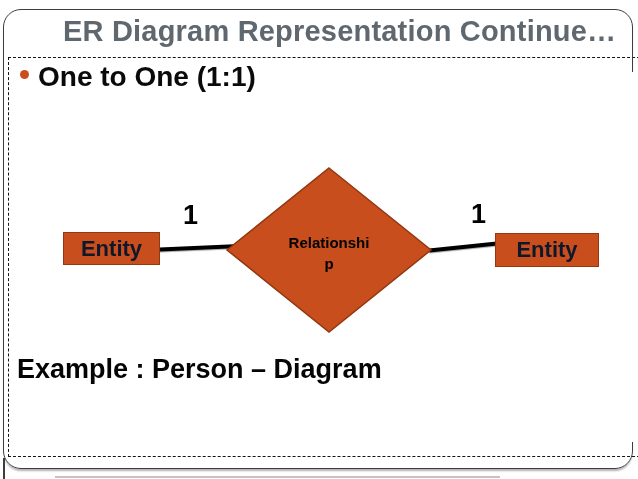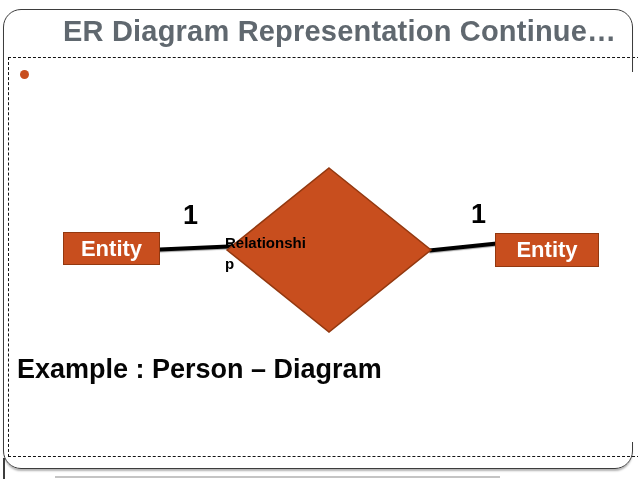--- a/index.html
+++ b/index.html
@@ -93,41 +93,42 @@
   }
   .entity-box {
     position: absolute;
     background: var(--accent, #c84e1e);
     border: 1px solid var(--accent-border, #93380f);
     display: flex;
     align-items: center;
     justify-content: center;
     font-size: 22px;
     font-weight: 700;
-    color: #ffffff;
+    color: #0f172a;
   }
   .entity-left  { left: 63px;  top: 232px; width: 95px;  height: 31px; }
   .entity-right { left: 495px; top: 233px; width: 102px; height: 32px; }
   .diamond-svg {
     position: absolute;
     left: 225px;
     top: 166px;
     width: 208px;
     height: 168px;
   }
   .diamond-shape {
     fill: var(--accent, #c84e1e);
     stroke: var(--accent-border, #93380f);
     stroke-width: 1.5;
   }
   .relationship-label {
     position: absolute;
     left: 225px;
     top: 232px;
     width: 208px;
+    text-align: center;
     font-size: 15px;
     line-height: 21px;
     font-weight: 700;
     color: #000000;
   }
   .connector {
     position: absolute;
     height: 3.5px;
     background: #000000;
     box-shadow: 0 1px 1px rgba(0,0,0,0.35);
@@ -159,20 +160,21 @@
 
   <div class="dashed-border"></div>
   <div class="frame"></div>
   <div class="frame-right-mask"></div>
   <div class="left-edge-line"></div>
   <div class="next-slide-line"></div>
 
   <div class="slide-title">ER Diagram Representation Continue…</div>
 
   <div class="bullet-dot"></div>
+  <div class="bullet-label">One to One (1:1)</div>
 
   <div class="connector connector-left"></div>
   <div class="connector connector-right"></div>
 
   <svg class="diamond-svg" viewBox="0 0 208 168">
     <polygon class="diamond-shape" points="104,2 206,84 104,166 2,84"></polygon>
   </svg>
 
   <div class="relationship-label">
     <div>Relationshi</div>

